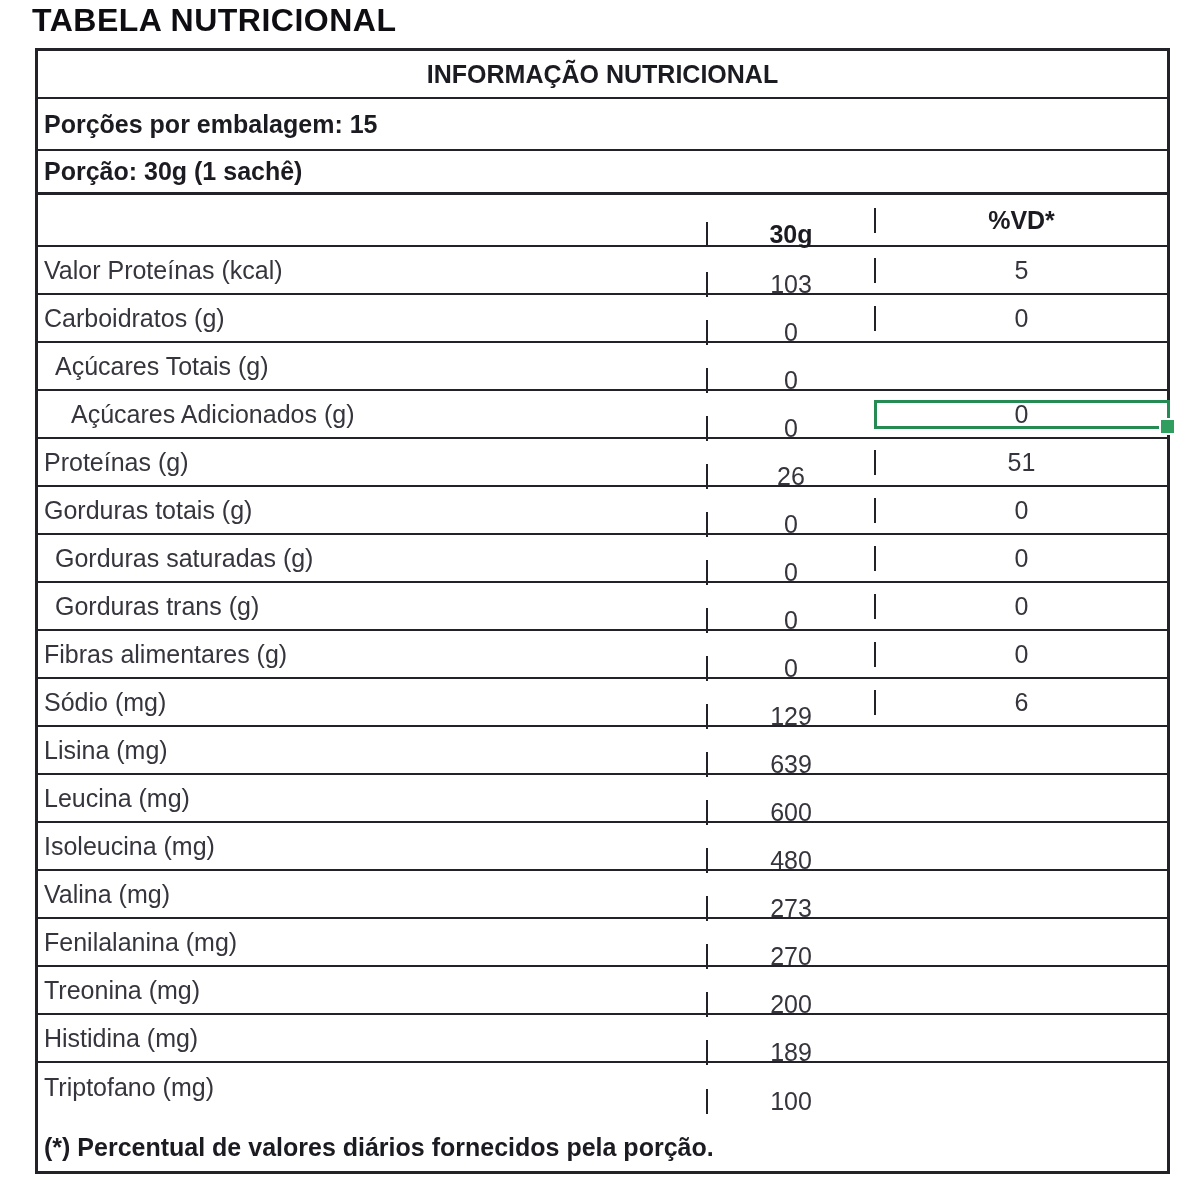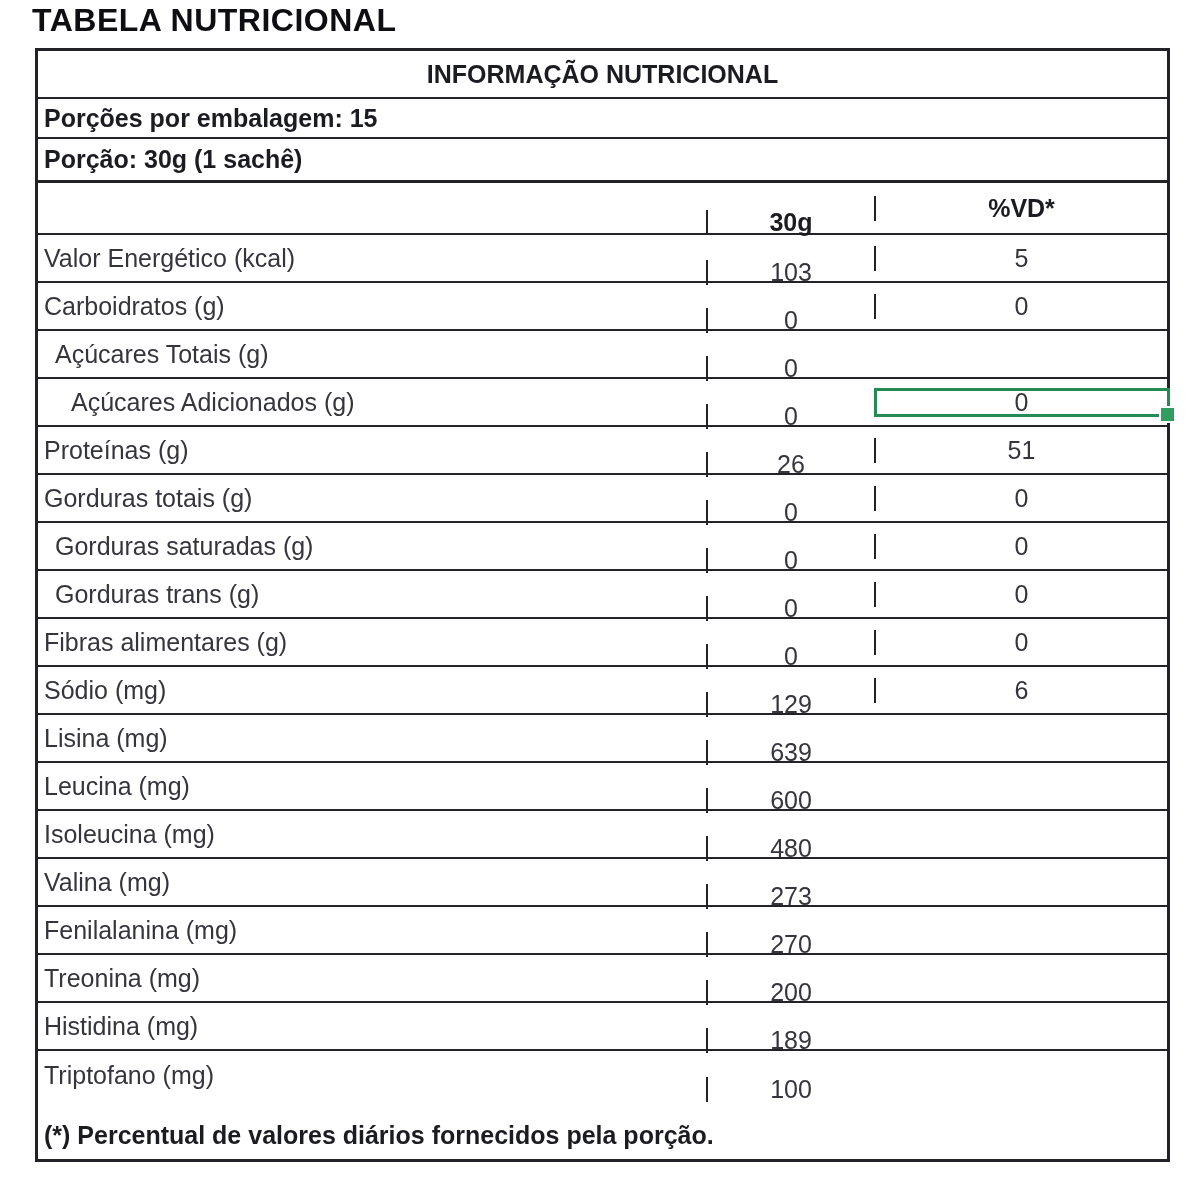--- a/index.html
+++ b/index.html
@@ -61,21 +61,21 @@
   .ind1 { padding-left: 17px; }
   .ind2 { padding-left: 33px; }
 
   .title-row { height: 48px; }
   .title-row .cell {
     flex: 1 1 auto;
     justify-content: center;
     font-weight: bold;
     color: var(--txt-bold);
   }
-  .servings-row { height: 40px; }
+  .servings-row { height: 52px; }
   .portion-row { height: 44px; border-bottom-width: 3px; }
   .servings-row .cell, .portion-row .cell {
     flex: 1 1 auto;
     font-weight: bold;
     color: var(--txt-bold);
     padding-left: 6px;
   }
   .colheader-row { height: 52px; }
   .colheader-row .cell { font-weight: bold; color: var(--txt-bold); }
   .data-row { height: 48px; }
@@ -130,21 +130,21 @@
     <div class="cell">Porção: 30g (1 sachê)</div>
   </div>
   <div class="row colheader-row">
     <div class="cell c-label"></div>
     <div class="cell c-amount">30g</div>
     <div class="cell c-dv">%VD*</div>
   </div>
   <div id="rows">
   <div class="row data-row">
     <div class="cell c-label ind0">
-          <span class="txt">Valor Energético (kcal)</span>
+          <span class="txt">Valor Proteínas (kcal)</span>
         </div>
     <div class="cell c-amount">
           <span class="txt">103</span>
         </div>
     <div class="cell c-dv">
       <span class="txt">5</span>
 
     </div>
   </div>
 

